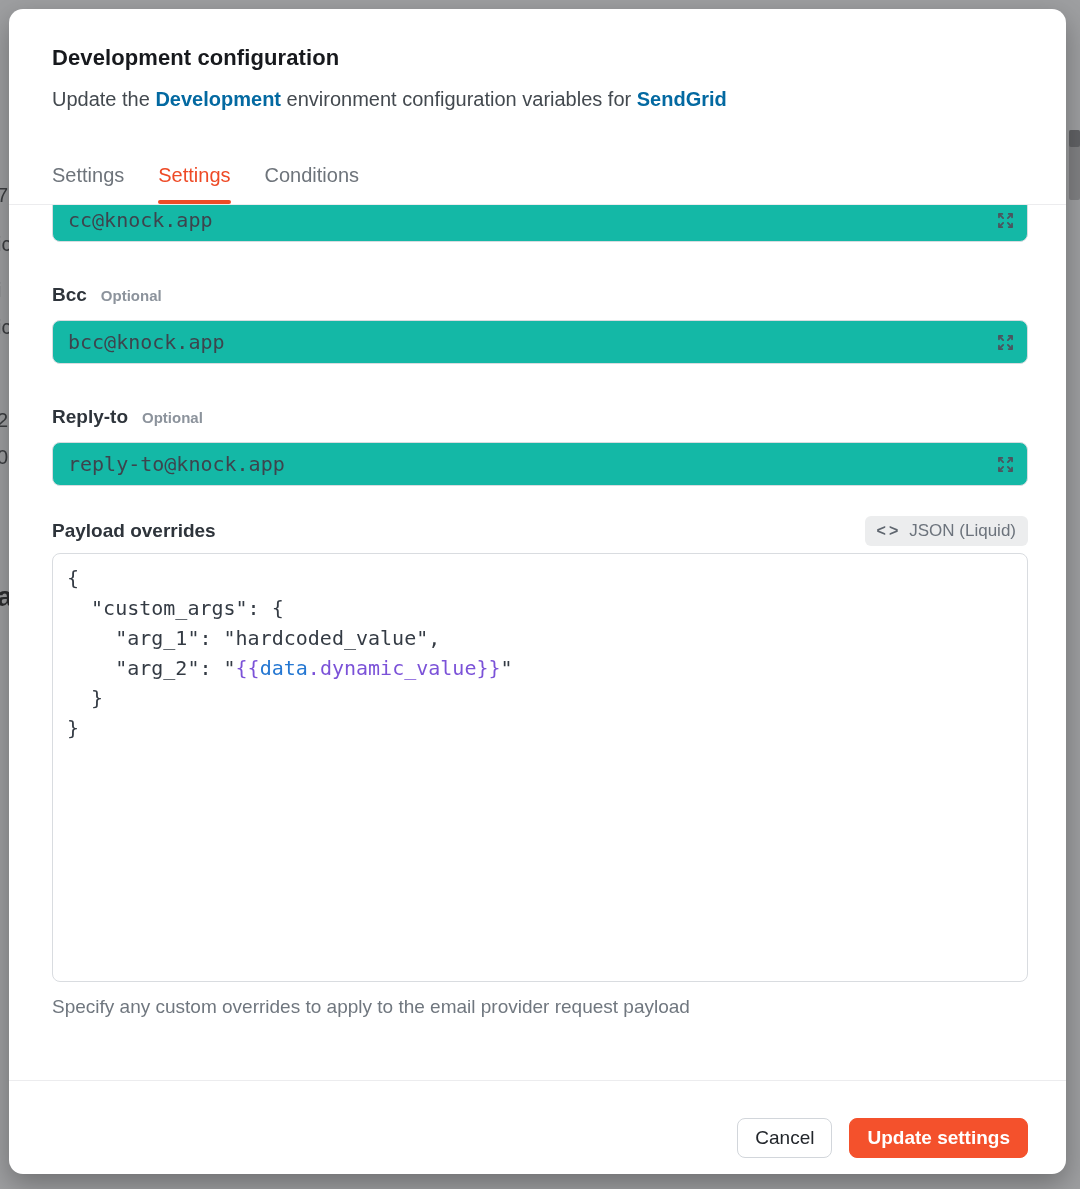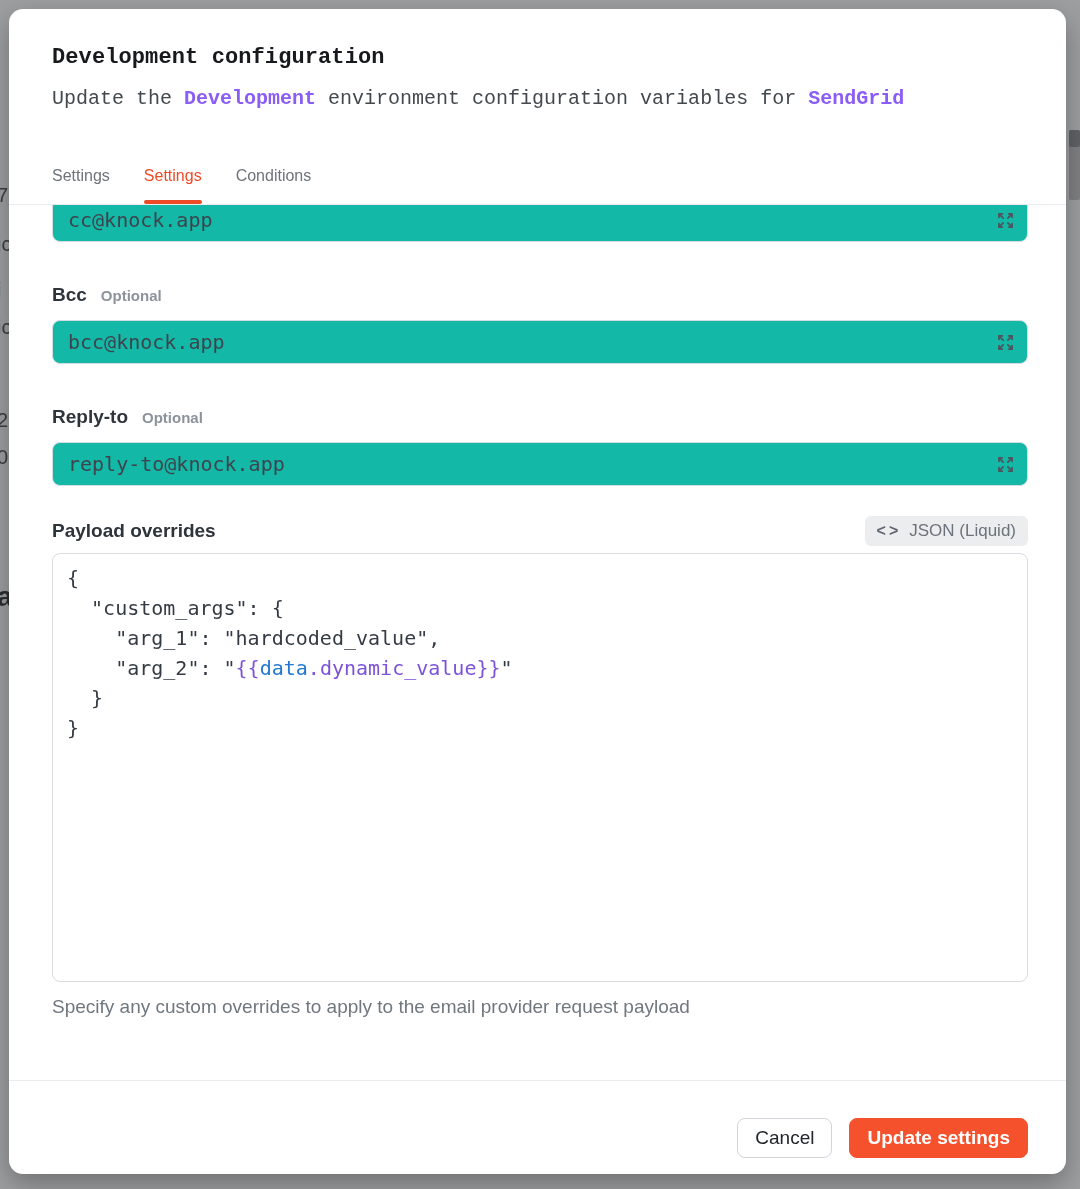--- a/index.html
+++ b/index.html
@@ -29,28 +29,28 @@
     background:#616265; border-radius:2px;
   }
 
   
   .modal {
     position:absolute; left:9px; top:9px; width:1057px; height:1165px;
     background:#ffffff; border-radius:14px;
     box-shadow:0 10px 28px rgba(0,0,0,0.30);
     display:flex; flex-direction:column; overflow:hidden;
   }
-  .modal-header { padding:34px 42px 0 43px;font-family:Liberation Mono, monospace; }
+  .modal-header { padding:34px 42px 0 43px; }
   .modal-title { font-size:22px; font-weight:700; color:#17191d; line-height:30px; letter-spacing:.1px; }
   .modal-subtitle { margin-top:12px; font-size:20px; line-height:28px; color:#43494f; }
-  .modal-subtitle b { color:#8b5cf6; font-weight:700; }
+  .modal-subtitle b { color:#0369a1; font-weight:700; }
 
   .tabs { margin:50px 42px 0 43px; display:flex; gap:34px; }
   .tab {
-    font-size:16px; line-height:25px; font-weight:500; color:#6e747b;
+    font-size:20px; line-height:25px; font-weight:500; color:#6e747b;
     padding-bottom:16px; position:relative; cursor:pointer; background:none; border:none;
     font-family:"Liberation Sans", sans-serif;
   }
   .tab.active { color:#EE4A26; }
   .tab.active::after {
     content:""; position:absolute; left:0; right:0; bottom:0; height:4px;
     border-radius:2px; background:#EE4A26;
   }
 
   .scroll-area {

